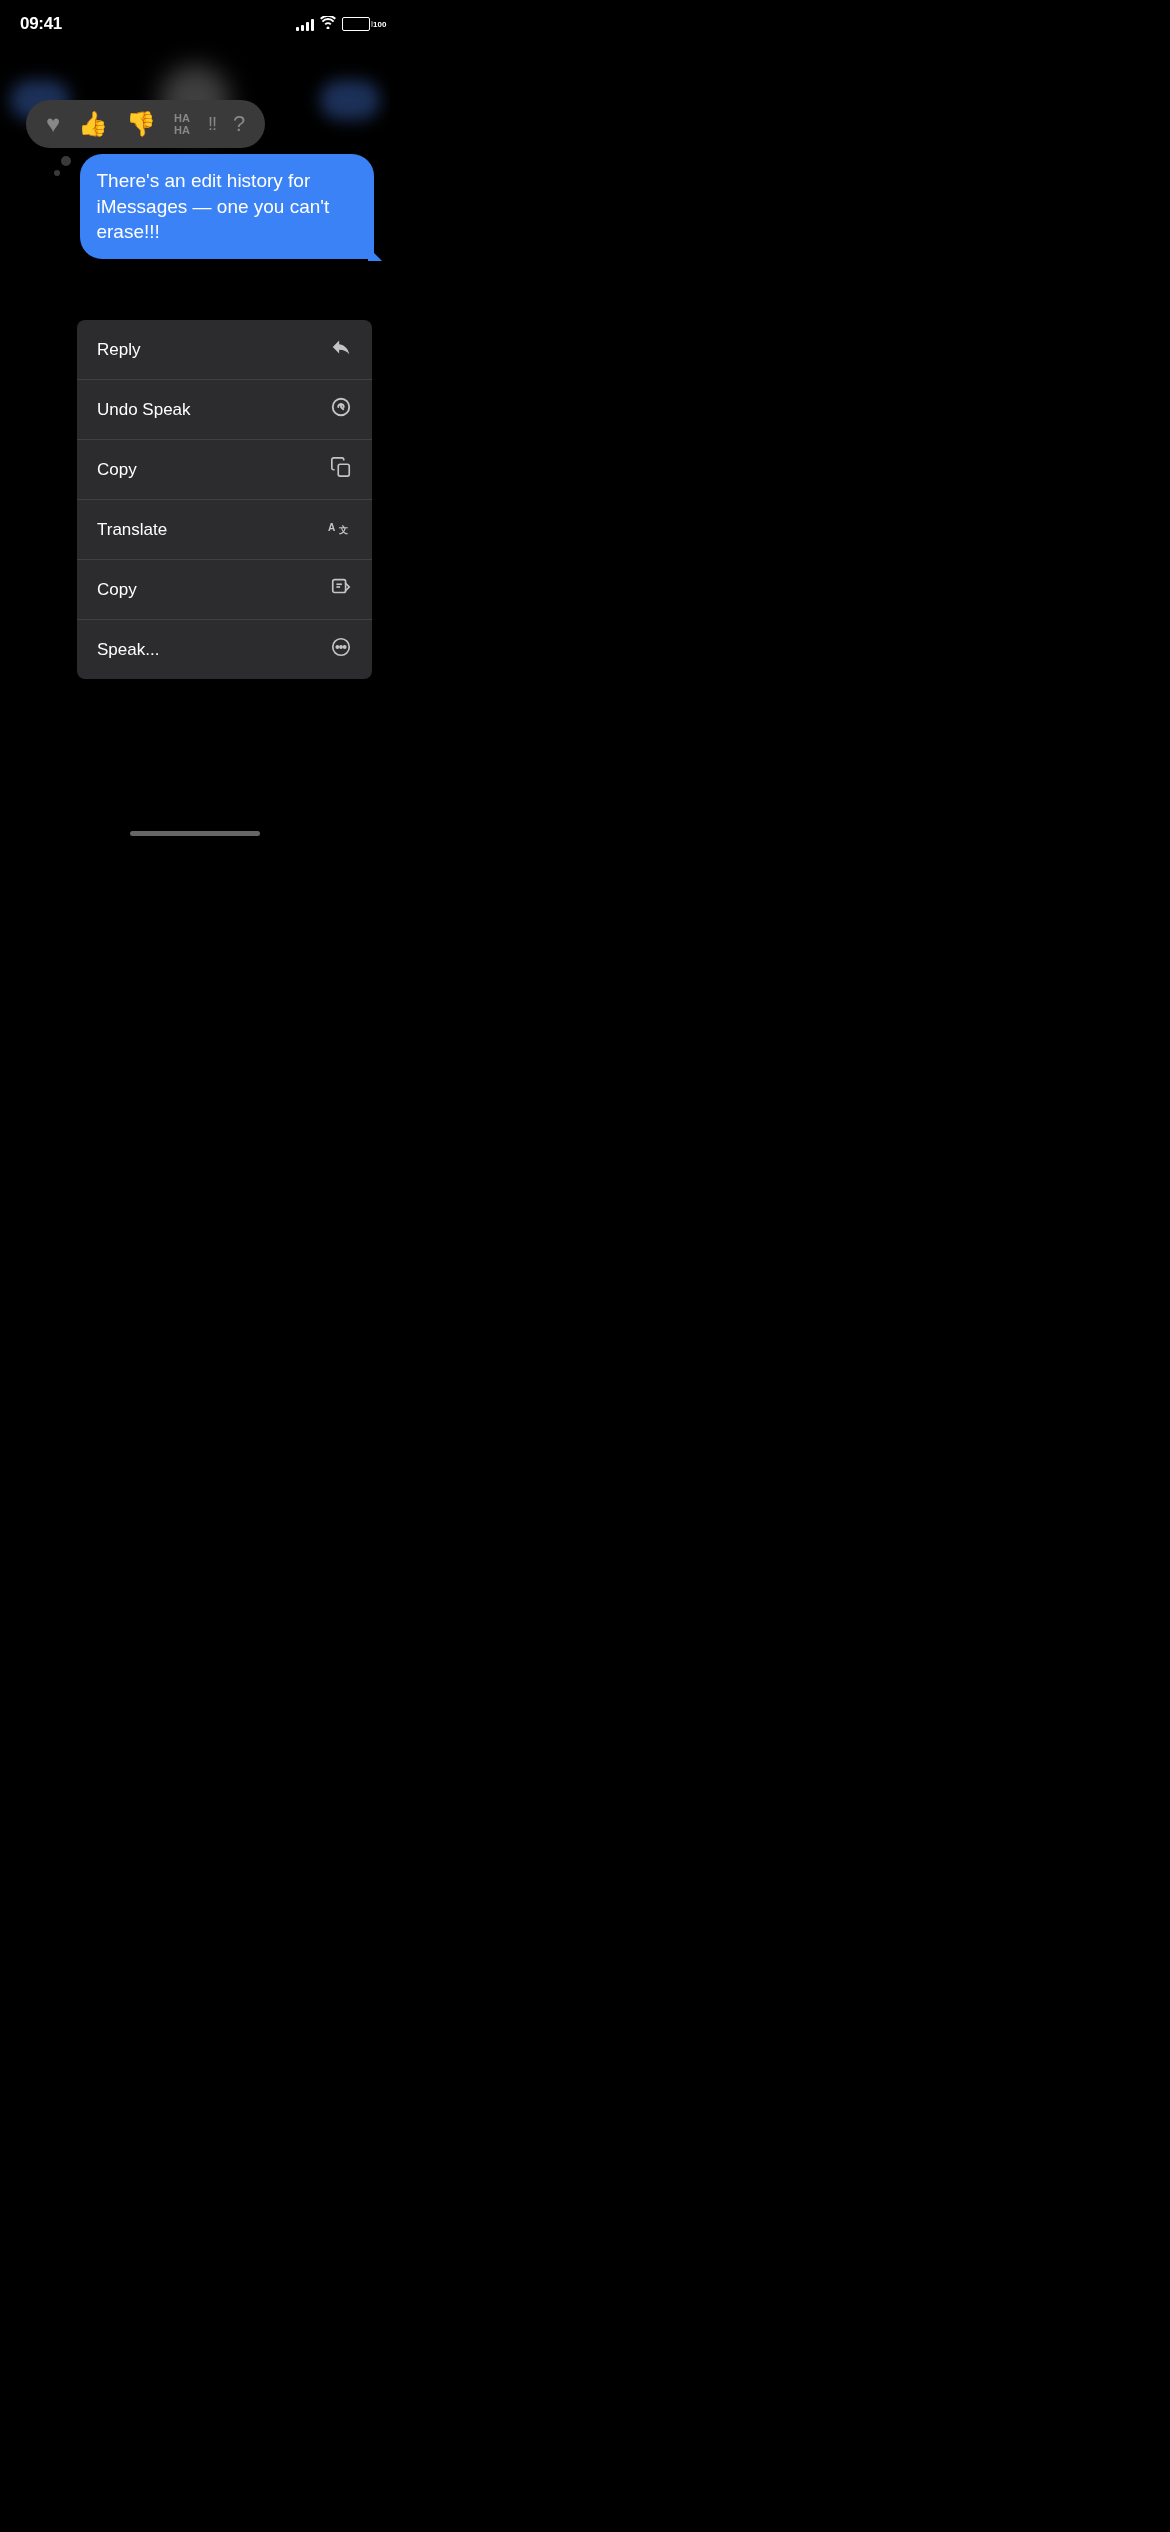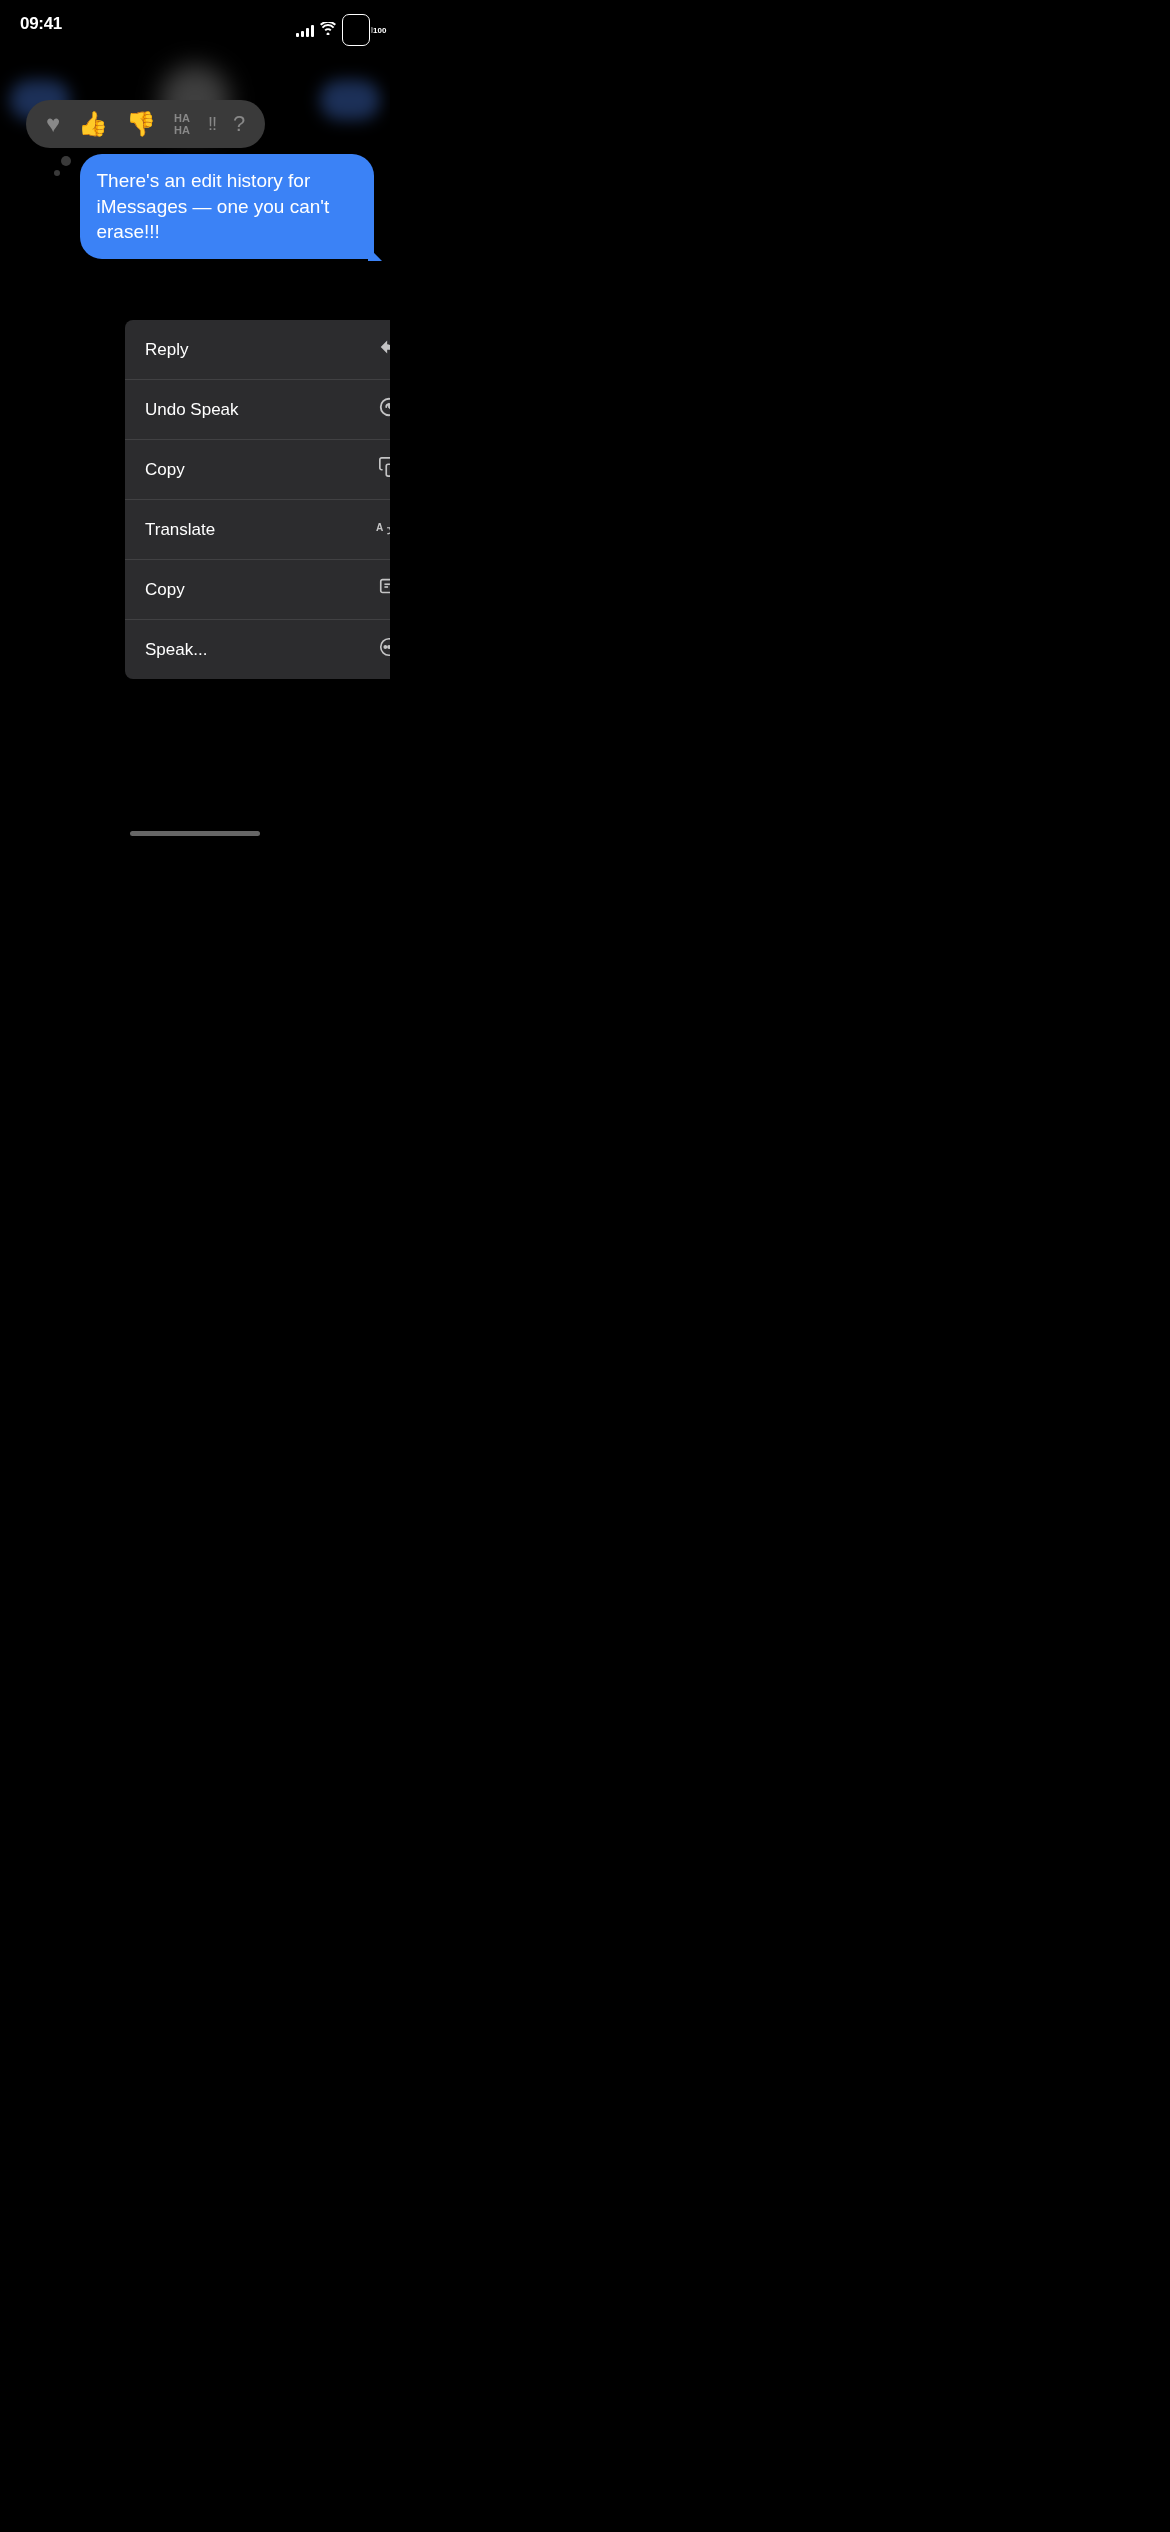--- a/index.html
+++ b/index.html
@@ -50,23 +50,23 @@
 
     .wifi-icon {
       color: #fff;
       font-size: 14px;
     }
 
     .battery-icon {
       display: flex;
       align-items: center;
       border: 1.5px solid #fff;
-      border-radius: 7px;
+      border-radius: 2px;
       padding: 1px 2px;
-      height: 32px;
+      height: 14px;
       position: relative;
       width: 28px;
       gap: 28px;
     }
 
     .battery-fill {
       background: #fff;
       height: 100%;
       border-radius: 1px;
       width: 100%;
@@ -236,21 +236,20 @@
     .context-menu {
       position: absolute;
       top: 320px;
       left: 50%;
       transform: translateX(-40%);
       width: 295px;
       background: #2c2c2e;
       border-radius: 8px;
       overflow: hidden;
       box-shadow: 0 20px 60px rgba(0,0,0,0.8);
-      margin-left: 48px;
     }
 
     .context-menu-item {
       display: flex;
       align-items: center;
       justify-content: space-between;
       padding: 16px 20px;
       cursor: pointer;
       border-bottom: 0.5px solid rgba(255,255,255,0.1);
     }

